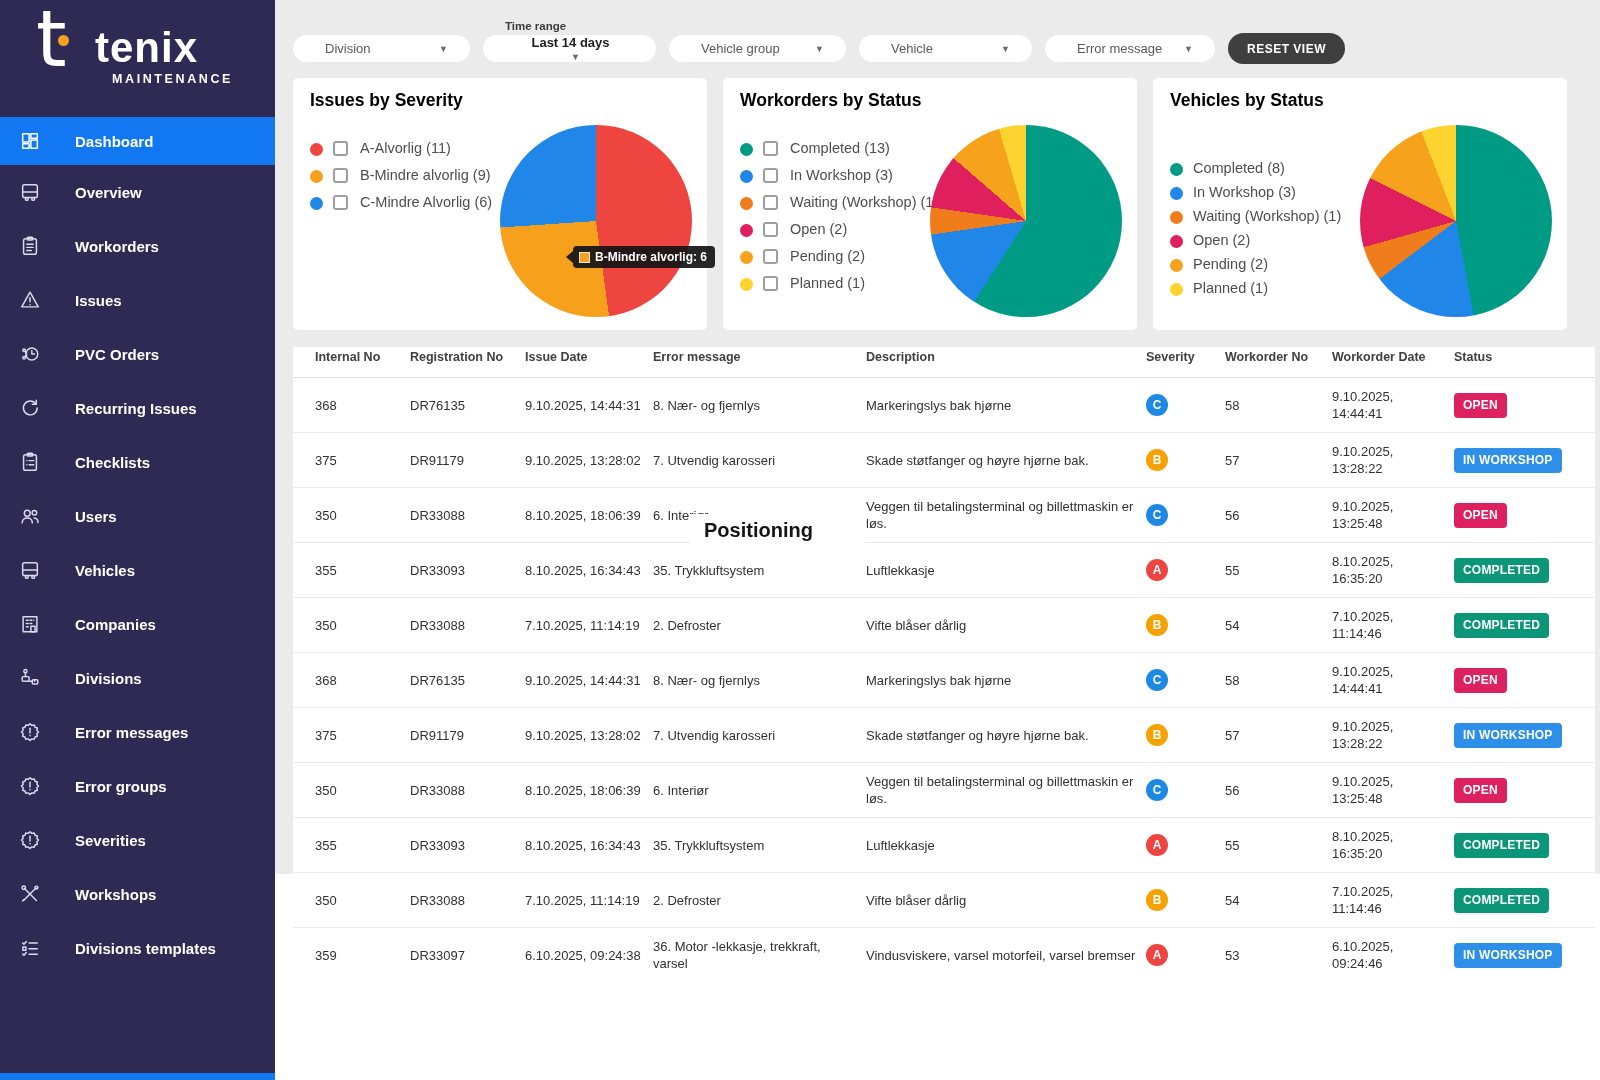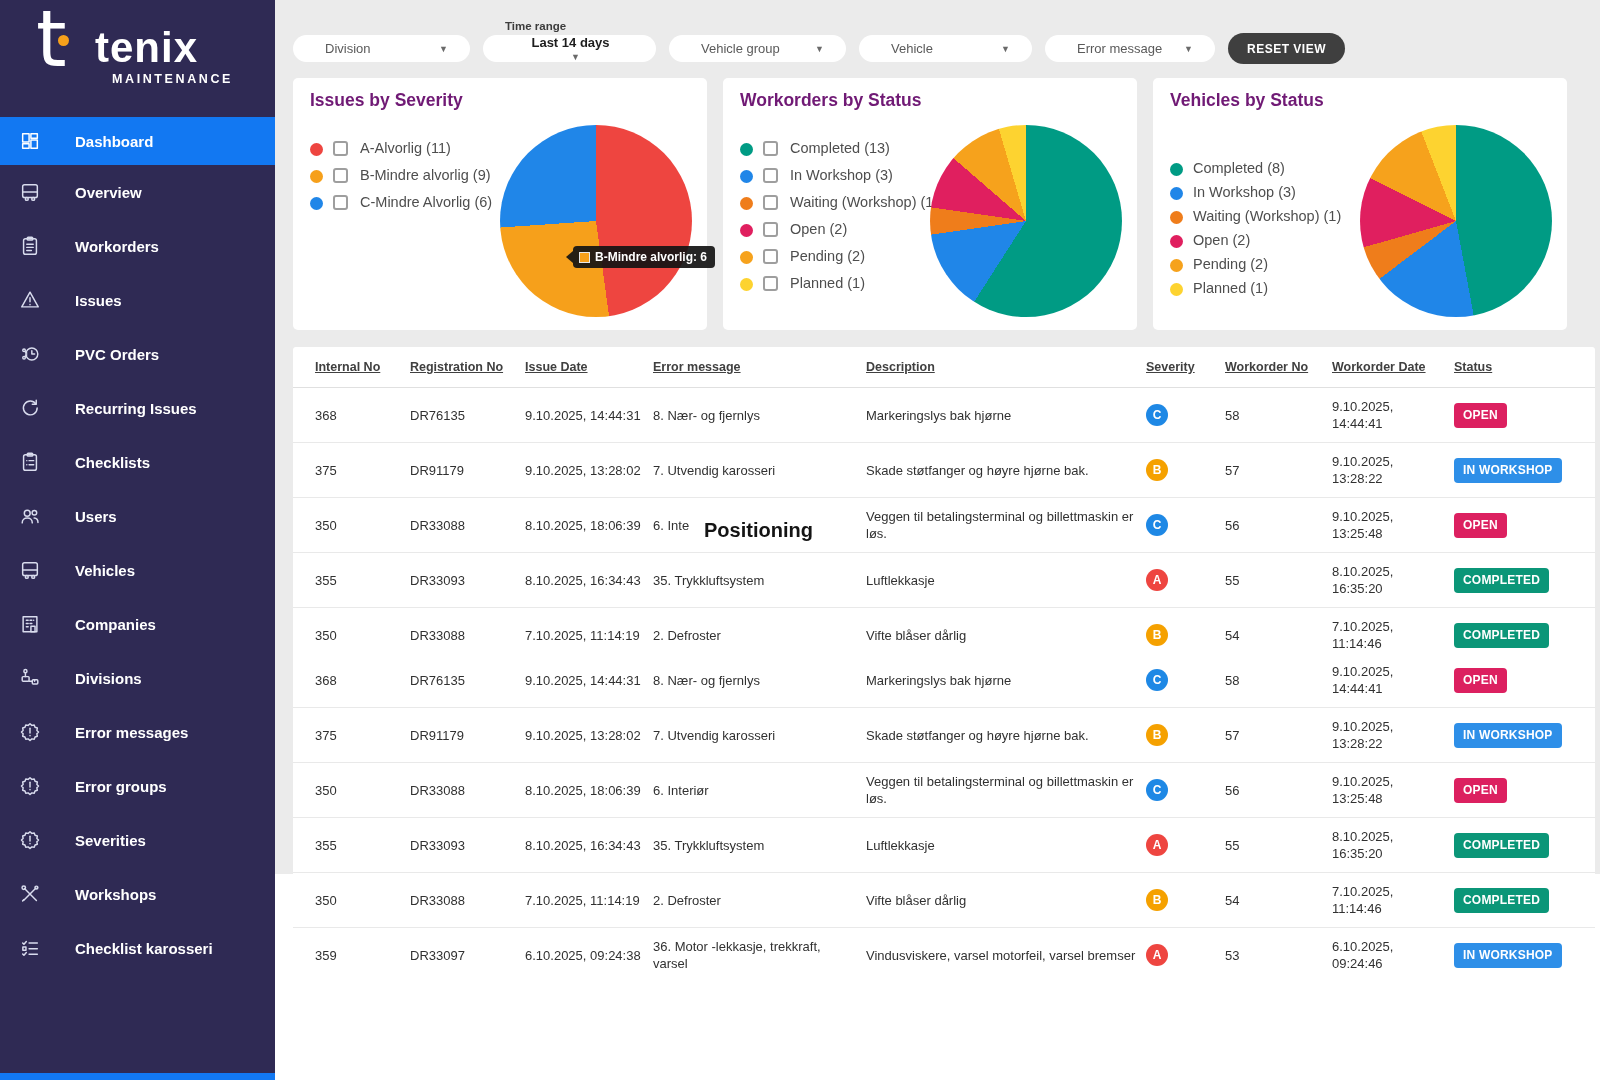--- a/index.html
+++ b/index.html
@@ -51,21 +51,21 @@
     color:#3c3c3c; }
   .reset-btn { height:31px; background:#3f3f3f; color:#ffffff; border:none;
     border-radius:16px; font-family:"Liberation Sans", sans-serif; font-size:12px;
     font-weight:700; letter-spacing:0.5px; padding:0 19px; cursor:pointer; }
 
   
   .card { position:absolute; top:78px; width:414px; height:252px; background:#ffffff;
     border-radius:5px; z-index:1; }
   .card1 { left:18px; } .card2 { left:448px; } .card3 { left:878px; }
   .card-title { position:absolute; left:17px; top:12px; font-size:17.5px;
-    font-weight:700; color:#701a75;text-align:right; }
+    font-weight:700; color:#000000;text-align:right; }
   .legend { position:absolute; left:17px; top:51px; }
   .legend-row { display:flex; align-items:flex-end; height:27px; }
   .card3 .legend { top:50px;margin-top:24px; }
   .card3 .legend-row { height:24px; }
   .legend-dot { width:13px; height:13px; border-radius:50%; flex:0 0 13px; }
   .legend-check { width:15px; height:15px; border:2px solid #9e9e9e; border-radius:3px;
     margin-left:10px; background:#fff; cursor:pointer; flex:0 0 15px; }
   .legend-label { margin-left:12px; font-size:14.5px; color:#4e4e4e; white-space:nowrap; }
   .card3 .legend-label { margin-left:10px; }
   .pie { position:absolute; left:207px; top:47px; width:192px; height:192px;
@@ -83,21 +83,21 @@
 
   
   .tbl-block { position:absolute; left:18px; width:1302px; background:#ffffff;
     border-radius:3px; z-index:1; }
   .tbl-block1 { top:347px; } .tbl-block2 { top:653px; }
   table { width:100%; border-collapse:collapse; table-layout:fixed; }
   col.c1{width:117px} col.c2{width:115px} col.c3{width:128px} col.c4{width:213px}
   col.c5{width:280px} col.c6{width:79px} col.c7{width:107px} col.c8{width:122px}
   col.c9{width:141px}
   th { text-align:left; font-size:12.5px; font-weight:700; color:#404040;
-    padding:13px 10px 13px 0; border-bottom:1px solid #e0e0e0;text-decoration:underline; }
+    padding:3px 10px 13px 0; border-bottom:1px solid #e0e0e0; }
   th:first-child, td:first-child { padding-left:22px; }
   td { font-size:13px; color:#313131; line-height:17px; padding:10px 10px 10px 0;
     border-bottom:1px solid #e9e9e9; vertical-align:middle; }
   tr:last-child td { border-bottom:none; }
   .sev-circle { width:22px; height:22px; border-radius:50%; color:#fff; font-size:12px;
     font-weight:700; display:flex; align-items:center; justify-content:center; }
   .status-badge { display:inline-block; color:#ffffff; font-size:12px; font-weight:700;
     padding:4px 9px; border-radius:4px; letter-spacing:0.2px; white-space:nowrap; }
 
   
@@ -280,21 +280,21 @@
       <span class="nav-icon">
         <svg width="22" height="22" viewBox="0 0 24 24">
             <path d="M4 6.5 5.4 8 8 5"></path>
             <path d="M11 6.5h9"></path>
             <rect x="4.2" y="11" width="3.4" height="3.4"></rect>
             <path d="M11 12.7h9"></path>
             <path d="M4 18.5 5.4 20 8 17"></path>
             <path d="M11 18.7h9"></path>
           </svg>
       </span>
-      <span class="nav-label">Checklist karosseri</span>
+      <span class="nav-label">Divisions templates</span>
     </div>
   </nav>
   <div class="sidebar-bottom-strip"></div>
 </aside>
 
 <div class="main">
   <div class="gray-region"></div>
 
   <div class="filters">
     <div class="pill" style="width:177px">

